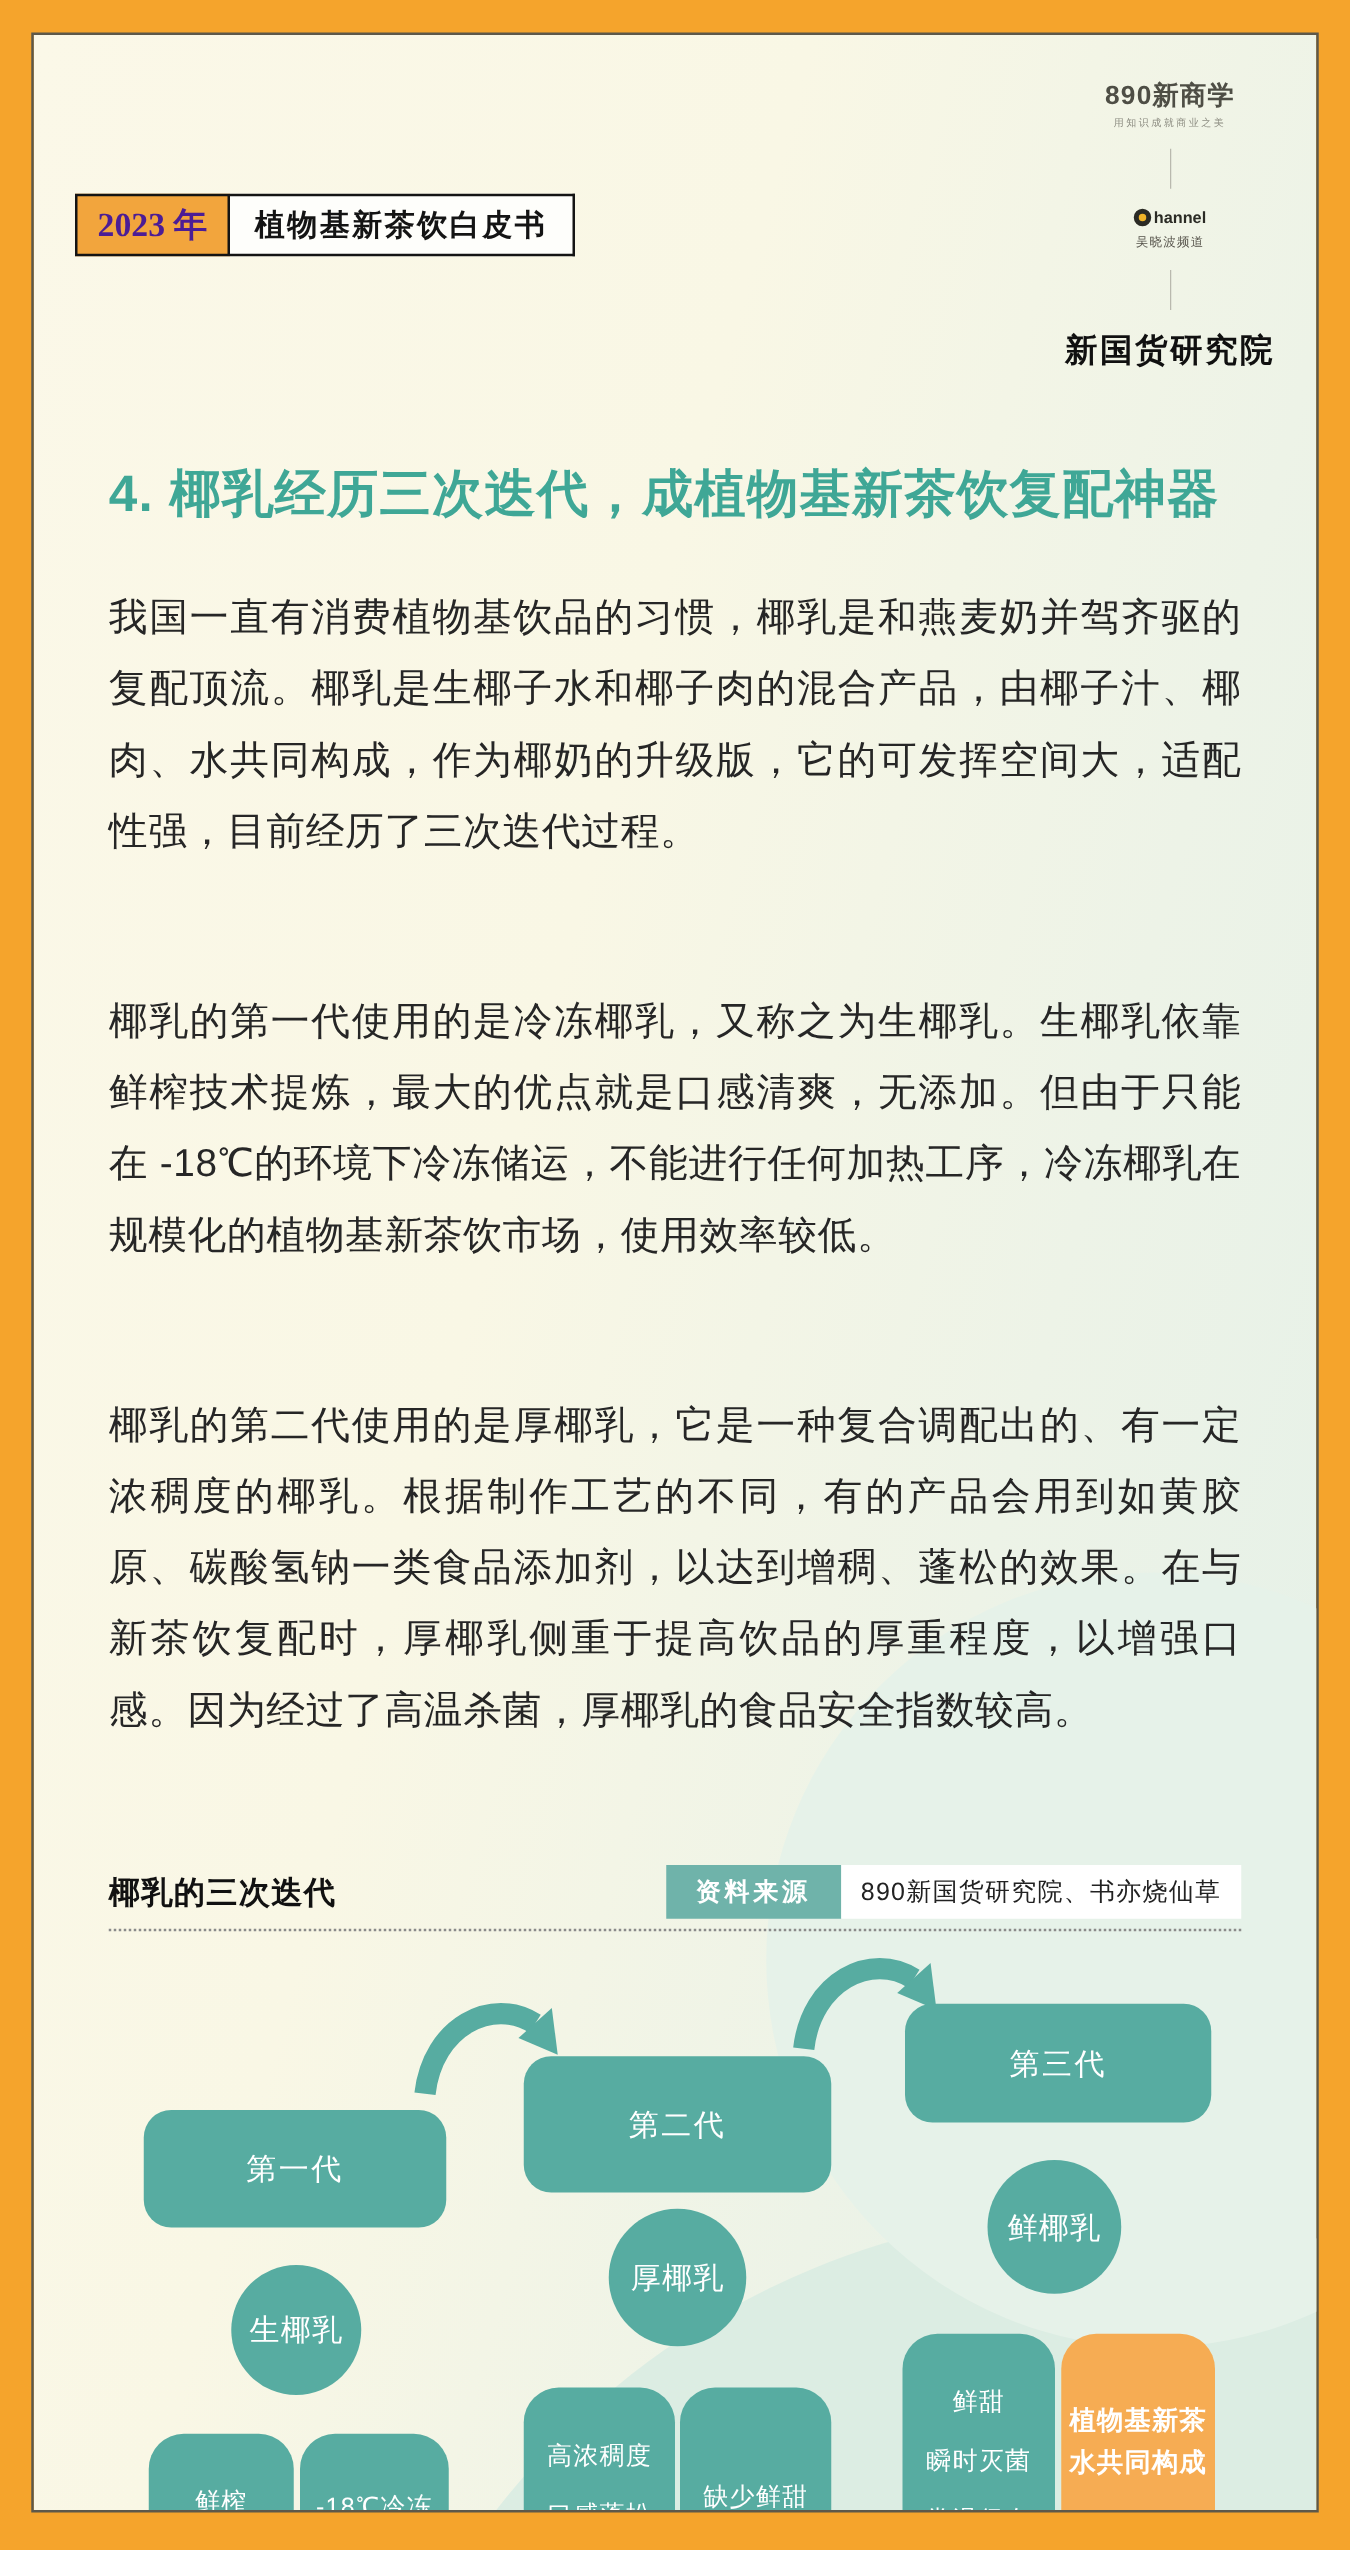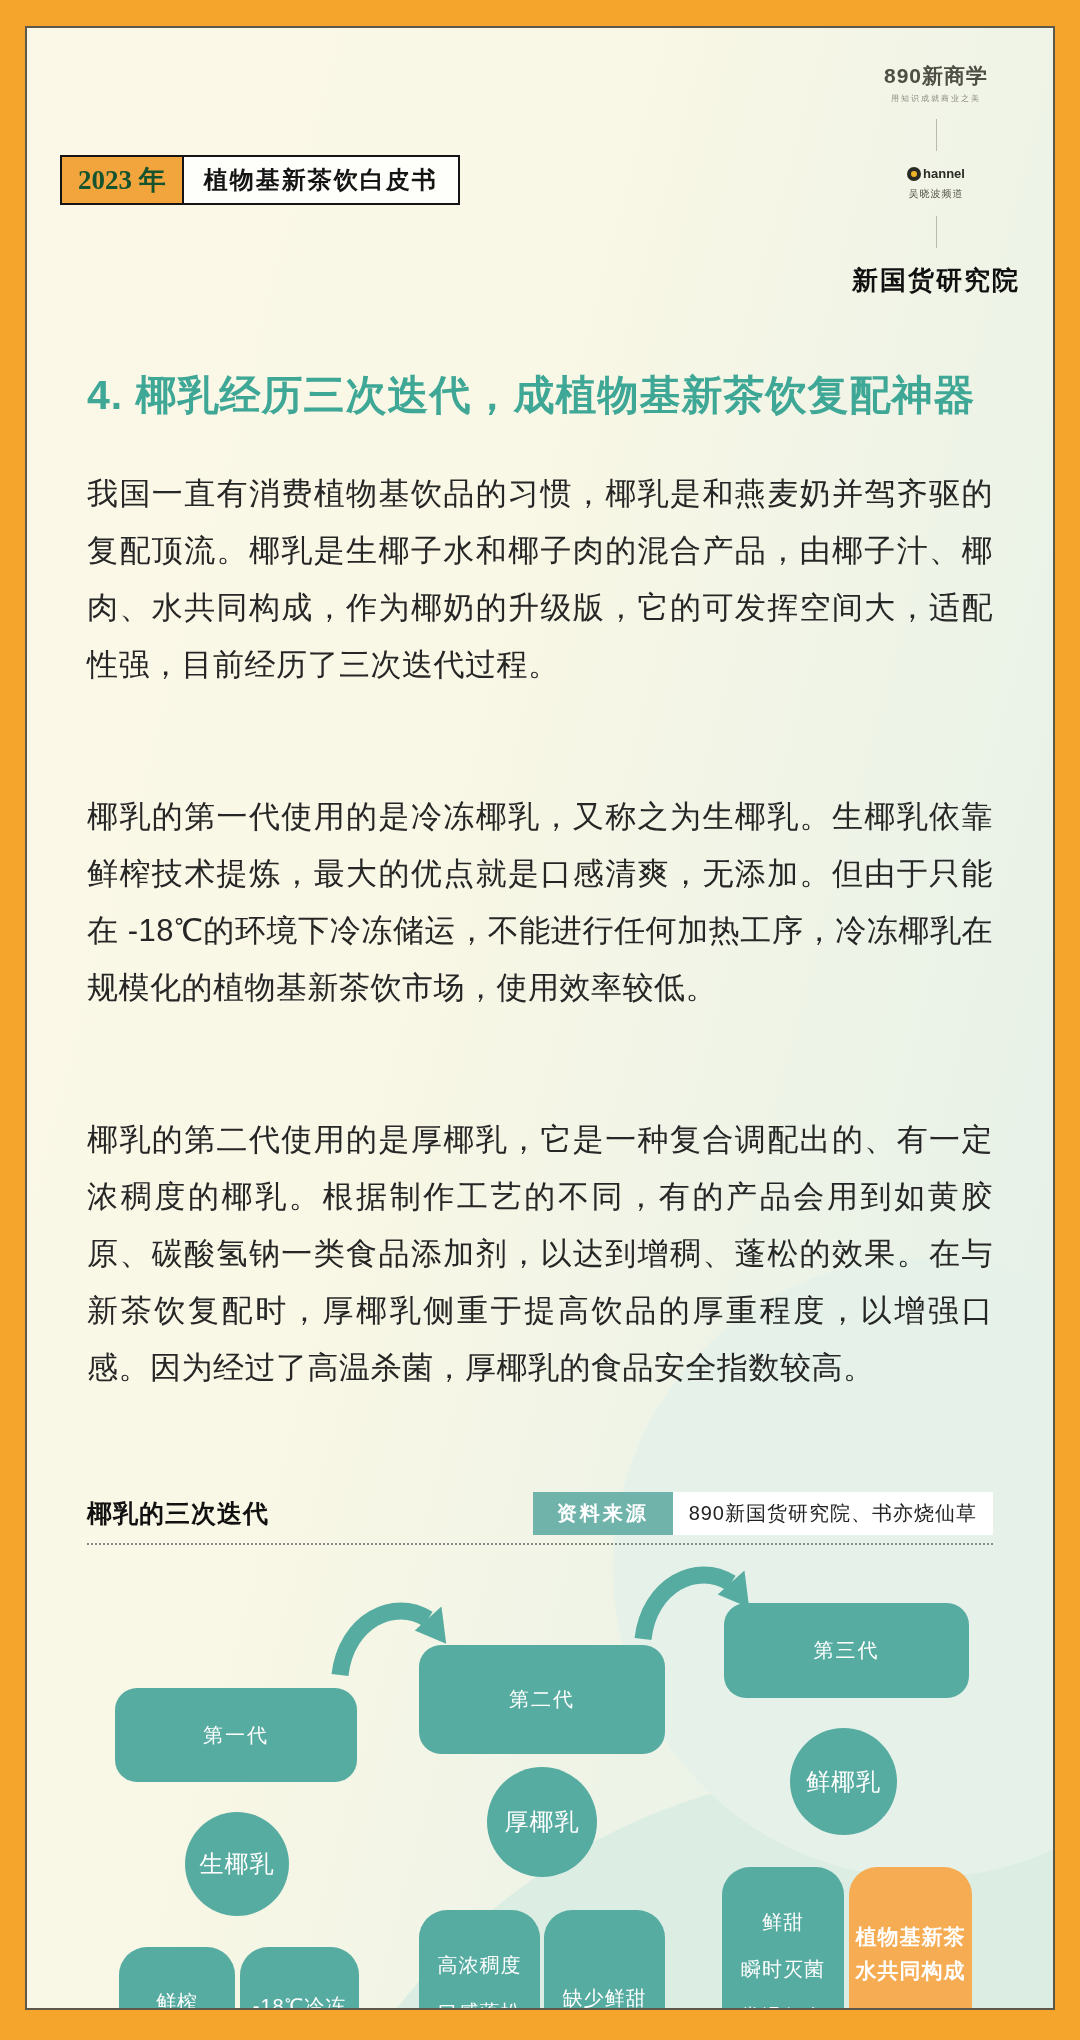--- a/index.html
+++ b/index.html
@@ -8,21 +8,21 @@
   .content{position:relative;width:100%;height:100%;border:2px solid #5d584a;box-sizing:border-box;
     background:linear-gradient(105deg,#FBF8E8 0%,#F9F7E5 40%,#EDF3E7 70%,#E3F0E8 100%);overflow:hidden;}
   .bg-circle-1{position:absolute;width:1240px;height:1240px;border-radius:50%;background:#DCEDE3;left:240px;top:1740px;}
   .bg-circle-2{position:absolute;width:620px;height:620px;border-radius:50%;background:#E6F2E9;right:-180px;top:1230px;}
   .layer{position:relative;z-index:2;}
 
   
   .hdr{display:flex;justify-content:space-between;align-items:center;margin:34px 33px 0;}
   .badge-wrap{display:flex;align-items:stretch;}
   .year{background:#F2A53D;border:2px solid #141414;padding:5px 16px;font-family:"Liberation Serif",serif;
-    font-weight:bold;font-size:27px;color:#14532d;display:flex;align-items:center;}
+    font-weight:bold;font-size:27px;color:#4c1d95;display:flex;align-items:center;}
   .ttl{background:#FEFEFB;border:2px solid #141414;border-left:none;padding:5px 20px;font-weight:bold;
     font-size:24px;color:#141414;letter-spacing:2px;display:flex;align-items:center;}
   .logos{display:flex;align-items:center;gap:15px;flex-direction:column;}
   .brand1{text-align:center;}
   .brand1 .nm{font-size:21px;font-weight:bold;color:#4e4e45;letter-spacing:1px;}
   .brand1 .tg{font-size:8px;color:#8d8d82;letter-spacing:2px;margin-top:3px;}
   .vdiv{width:1px;height:32px;background:#b9b9ae;}
   .brand2{text-align:center;}
   .brand2 .row1{display:flex;align-items:center;justify-content:center;gap:2px;font-weight:bold;font-size:13px;color:#2b2b25;}
   .cicon{width:14px;height:14px;border:4px solid #2b2b25;background:#f0b429;border-radius:50%;box-sizing:border-box;display:inline-block;}
@@ -39,21 +39,21 @@
   .fig{margin-top:96px;}
   .fig-hd{display:flex;justify-content:space-between;align-items:center;margin:0 60px;}
   .fig-title{font-size:25px;font-weight:bold;color:#111;letter-spacing:1px;}
   .src{display:flex;align-items:stretch;font-size:20px;}
   .src-label{background:#6FB3AA;color:#fff;padding:8px 24px;font-weight:bold;letter-spacing:3px;display:flex;align-items:center;}
   .src-val{background:#FFFFFF;color:#222;padding:8px 16px;display:flex;align-items:center;letter-spacing:1px;}
   .rule{border-top:2px dotted #8a8a8a;margin:8px 60px 0;}
 
   .diagram{position:relative;height:648px;}
   .gen-box{position:absolute;background:#57ACA1;border-radius:22px;display:flex;align-items:center;justify-content:center;
-    color:#fff;font-size:20px;letter-spacing:2px;}
+    color:#fff;font-size:24px;letter-spacing:2px;}
   .circle{position:absolute;background:#57ACA1;border-radius:50%;display:flex;align-items:center;justify-content:center;
     color:#fff;font-size:24px;letter-spacing:1px;}
   .card{position:absolute;background:#57ACA1;border-radius:28px;color:#fff;font-size:20px;letter-spacing:1px;
     white-space:pre-line;text-align:center;padding-top:32px;box-sizing:border-box;line-height:2.35;}
   .card.centered{display:flex;align-items:center;justify-content:center;padding-top:0;line-height:1.6;}
   .card.orange{background:#F6AC53;font-weight:bold;display:flex;align-items:center;justify-content:center;
     padding-top:0;line-height:1.6;font-size:21px;}
   .arrow{position:absolute;}
 
   .g1-box{left:88px;top:143px;width:242px;height:94px;}

